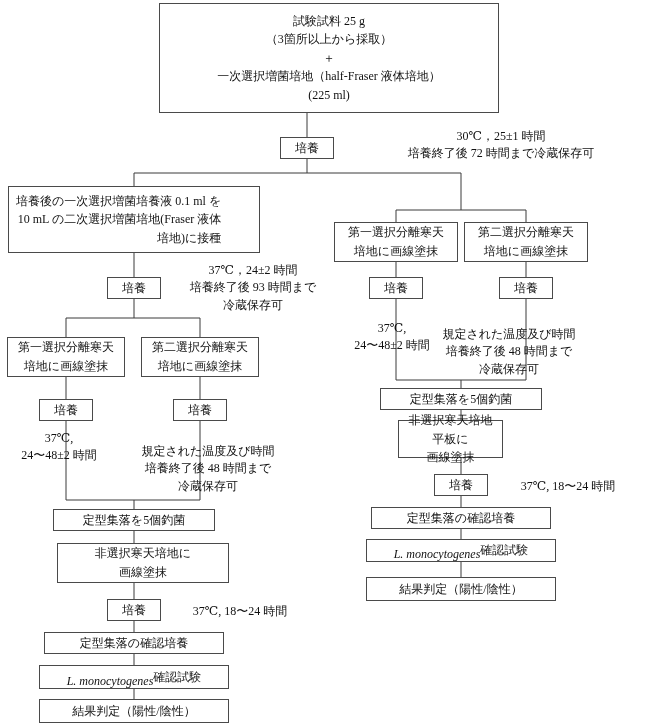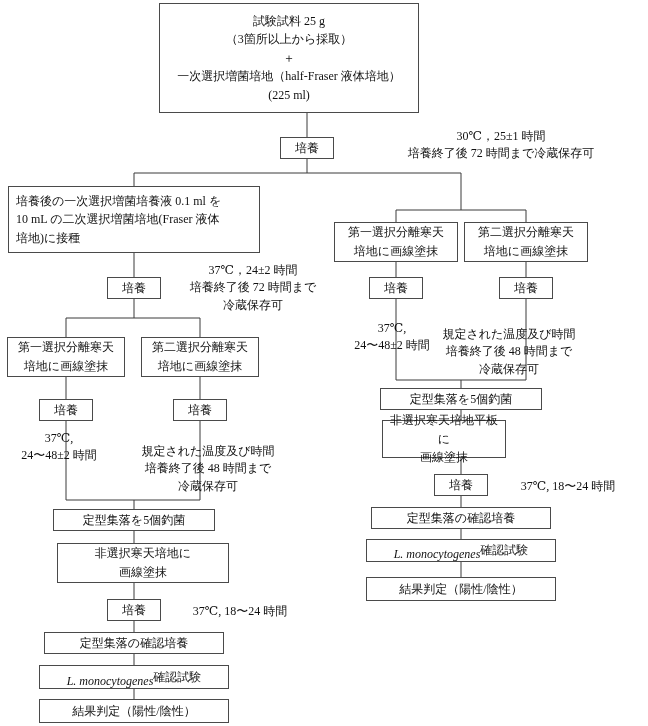--- a/index.html
+++ b/index.html
@@ -7,21 +7,21 @@
   body { font-family:"Liberation Serif","DejaVu Serif",serif; color:#111; }
   .canvas { position:relative; width:648px; height:726px; background:#fff; overflow:hidden; }
   .lines { position:absolute; left:0; top:0; width:648px; height:726px; }
   .lines line { stroke:#3a3a3a; stroke-width:1; }
   .box {
     position:absolute; border:1px solid #4a4a4a; background:#fff;
     display:flex; align-items:center; justify-content:center;
     text-align:center; font-size:12px; line-height:1.55;
     white-space:pre-line; padding:1px 4px;
   }
-  .box.left-text { justify-content:flex-start; text-align:left; padding:2px 7px; }
+  .box.left-text { justify-content:flex-start; text-align:right; padding:2px 7px; }
   .note {
     position:absolute; font-size:12px; line-height:1.45;
     white-space:pre-line; text-align:center;
   }
   .italic { font-style:italic;margin-top:8px; }
 </style>
 </head>
 <body>
 
 <div class="canvas">
@@ -57,37 +57,37 @@
     <line x1="200" y1="421" x2="200" y2="500"></line>
     <line x1="66" y1="500" x2="200" y2="500"></line>
     <line x1="134" y1="500" x2="134" y2="509"></line>
     <line x1="134" y1="531" x2="134" y2="543"></line>
     <line x1="134" y1="583" x2="134" y2="599"></line>
     <line x1="134" y1="621" x2="134" y2="632"></line>
     <line x1="134" y1="654" x2="134" y2="665"></line>
     <line x1="134" y1="689" x2="134" y2="699"></line>
   </svg>
 
-  <div class="box" style="left:159px; top:3px; width:260px; height:110px;">試験試料 25 g
+  <div class="box" style="left:159px; top:3px; width:340px; height:110px;">試験試料 25 g
 （3箇所以上から採取）
 ＋
 一次選択増菌培地（half-Fraser 液体培地）
 (225 ml)</div>
 
   <div class="box" style="left:280px; top:137px; width:54px; height:22px;">培養</div>
   <div class="note" style="left:357px; top:128px; width:288px;">30℃，25±1 時間
 培養終了後 72 時間まで冷蔵保存可</div>
 
   <div class="box left-text" style="left:8px; top:186px; width:252px; height:67px;">培養後の一次選択増菌培養液 0.1 ml を
 10 mL の二次選択増菌培地(Fraser 液体
 培地)に接種</div>
 
   <div class="box" style="left:107px; top:277px; width:54px; height:22px;">培養</div>
   <div class="note" style="left:168px; top:262px; width:170px;">37℃，24±2 時間
-培養終了後 72 時間まで
+培養終了後 93 時間まで
 冷蔵保存可</div>
 
   <div class="box" style="left:7px; top:337px; width:118px; height:40px;">第一選択分離寒天
 培地に画線塗抹</div>
   <div class="box" style="left:141px; top:337px; width:118px; height:40px;">第二選択分離寒天
 培地に画線塗抹</div>
 
   <div class="box" style="left:39px; top:399px; width:54px; height:22px;">培養</div>
   <div class="box" style="left:173px; top:399px; width:54px; height:22px;">培養</div>
 
@@ -120,21 +120,21 @@
   <div class="box" style="left:499px; top:277px; width:54px; height:22px;">培養</div>
 
   <div class="note" style="left:337px; top:320px; width:110px;">37℃,
 24〜48±2 時間</div>
   <div class="note" style="left:434px; top:326px; width:150px;">規定された温度及び時間
 培養終了後 48 時間まで
 冷蔵保存可</div>
 
   <div class="box" style="left:380px; top:388px; width:162px; height:22px;">定型集落を5個釣菌</div>
 
-  <div class="box" style="left:382px; top:420px; width:124px; height:38px;">非選択寒天培地平板に
+  <div class="box" style="left:398px; top:420px; width:105px; height:38px;">非選択寒天培地平板に
 画線塗抹</div>
 
   <div class="box" style="left:434px; top:474px; width:54px; height:22px;">培養</div>
   <div class="note" style="left:498px; top:478px; width:140px;">37℃, 18〜24 時間</div>
 
   <div class="box" style="left:371px; top:507px; width:180px; height:22px;">定型集落の確認培養</div>
 
   <div class="box" style="left:366px; top:539px; width:190px; height:23px;"><span class="italic">L. monocytogenes</span> <span>確認試験</span></div>
 
   <div class="box" style="left:366px; top:577px; width:190px; height:24px;">結果判定（陽性/陰性）</div>

